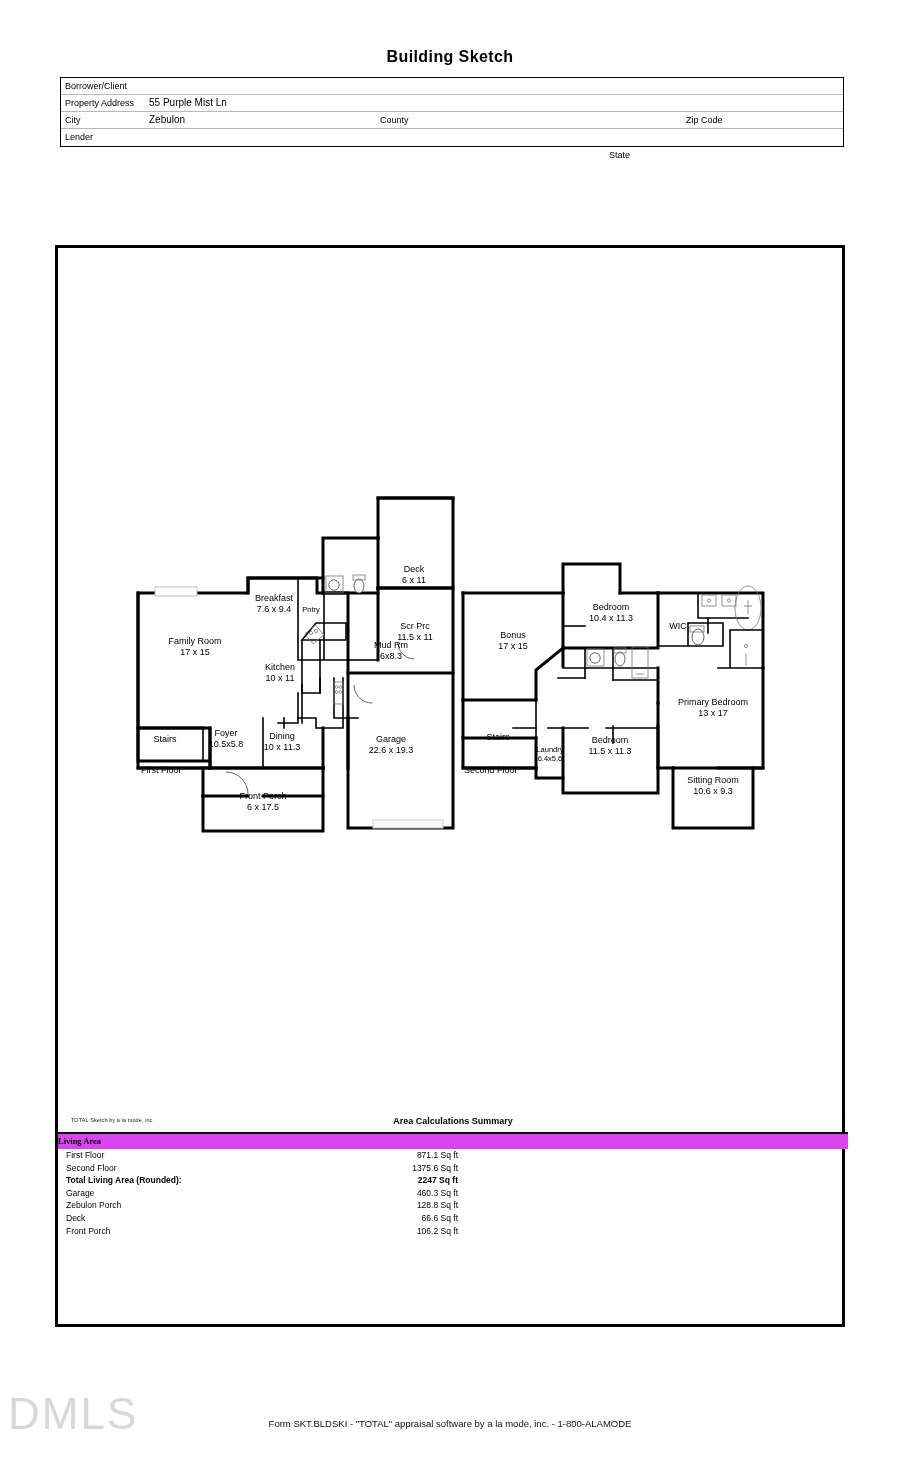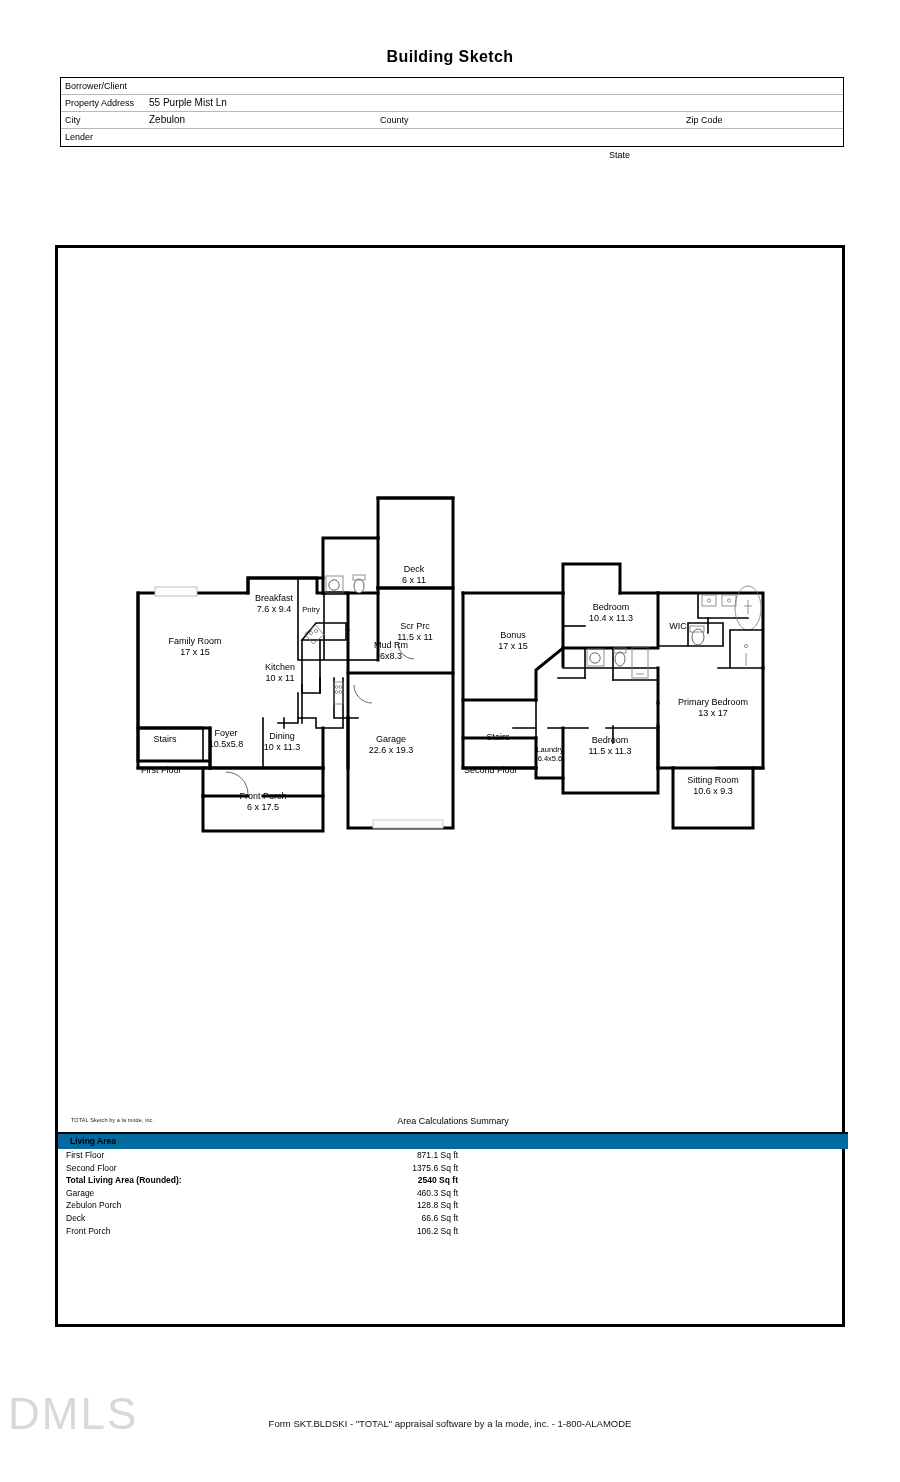--- a/index.html
+++ b/index.html
@@ -85,37 +85,38 @@
     font-size: 5.5px;
     color: #222;
     letter-spacing: 0.1px;
   }
   .calc-title {
     position: absolute;
     left: 0; top: 868px;
     width: 790px;
     text-align: center;
     font-size: 9px;
-    font-weight: normal;
+    font-weight: bold;
   }
   .calc-table {
     position: absolute;
     left: 0; top: 884px;
     width: 790px;
     border-top: 2.5px solid #000;
     box-sizing: border-box;
   }
   .calc-sec {
-    background: #0369a1;
+    background: #d946ef;
     font-weight: bold;
     font-size: 8.5px;
-    padding: 2px 0 2px 12px;
+    padding: 2px 0 2px 0;
     height: 11px;
     line-height: 11px;
     box-sizing: content-box;
+    font-family: Liberation Serif, serif;
   }
   .calc-line {
     position: relative;
     height: 12.6px;
     line-height: 12.6px;
     font-size: 8.5px;
   }
   .calc-line .cl-name {
     position: absolute;
     left: 8px;
@@ -406,21 +407,21 @@
     <div class="calc-line">
       <span class="cl-name">First Floor</span>
       <span class="cl-val">871.1 Sq ft</span>
     </div>
     <div class="calc-line">
       <span class="cl-name">Second Floor</span>
       <span class="cl-val">1375.6 Sq ft</span>
     </div>
     <div class="calc-line total">
       <span class="cl-name">Total Living Area (Rounded):</span>
-      <span class="cl-val">2540 Sq ft</span>
+      <span class="cl-val">2247 Sq ft</span>
     </div>
 
 
     <div class="calc-line">
       <span class="cl-name">Garage</span>
       <span class="cl-val">460.3 Sq ft</span>
     </div>
     <div class="calc-line">
       <span class="cl-name">Zebulon Porch</span>
       <span class="cl-val">128.8 Sq ft</span>

